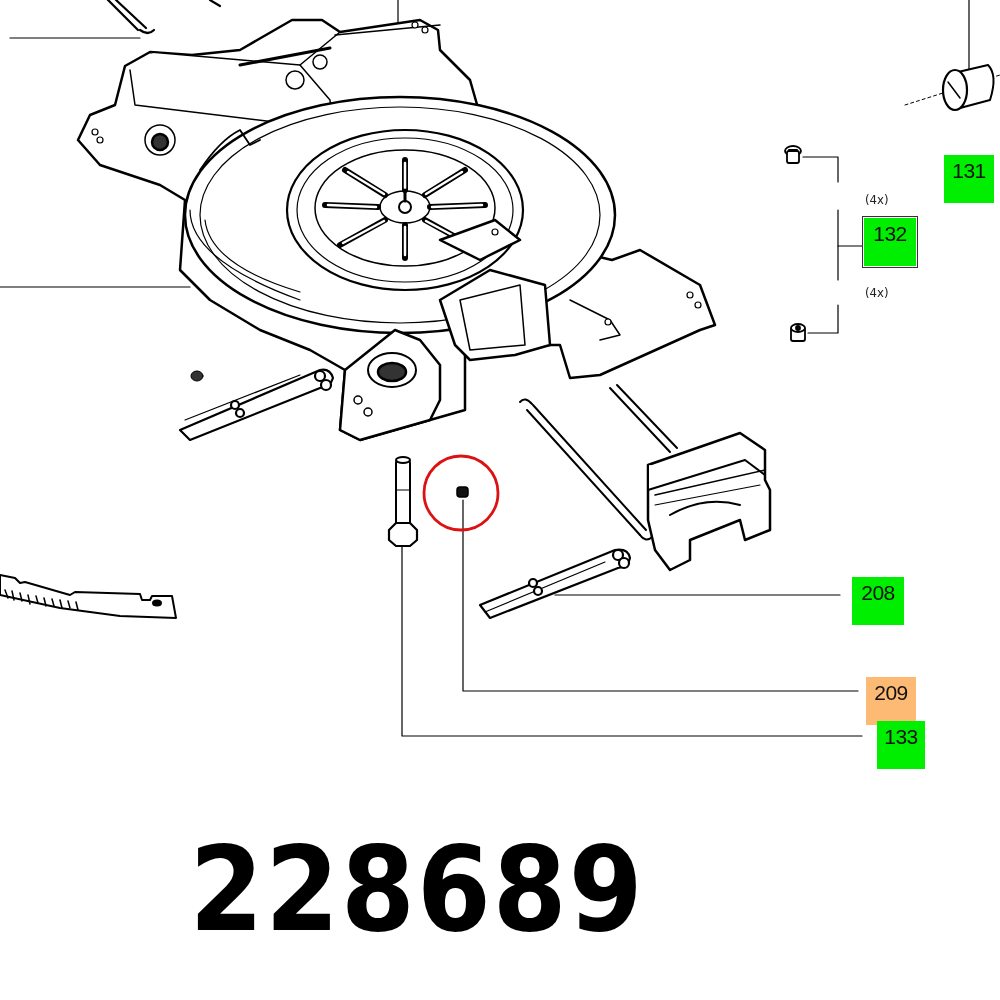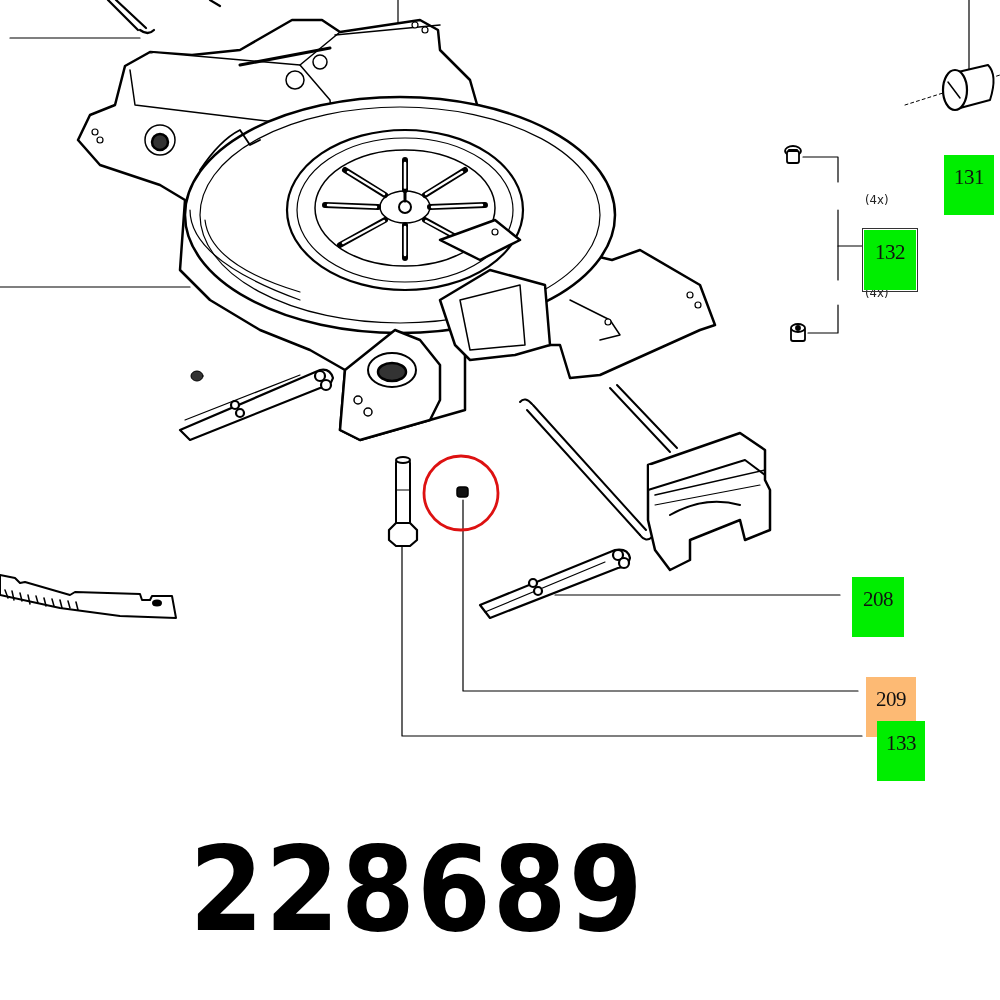--- a/index.html
+++ b/index.html
@@ -1,18 +1,18 @@
 <!DOCTYPE html>
 <html><head>
 <meta charset="utf-8">
 <style>
   html,body{margin:0;padding:0;background:#ffffff;}
   #stage{position:relative;width:1000px;height:1000px;overflow:hidden;background:#fff;font-family:"DejaVu Sans","Liberation Sans",sans-serif;}
   svg.drawing{position:absolute;left:0;top:0;width:1000px;height:1000px;}
-  .callout{position:absolute;height:44px;line-height:28px;font-family:Liberation Serif, serif;font-size:21px;color:#111;text-align:center;padding:8px 5px;letter-spacing:-0.5px;cursor:pointer;}
+  .callout{position:absolute;height:44px;line-height:28px;font-family:Liberation Sans, sans-serif;font-size:21px;color:#111;text-align:center;padding:2px 5px;letter-spacing:-0.5px;cursor:pointer;}
   .callout.green{background:#00ee00;}
   .callout.red{background:#fdba74;}
   .callout.boxed{outline:1.5px solid #333;outline-offset:1px;}
   .qty{position:absolute;font-family:"DejaVu Sans Condensed","DejaVu Sans",sans-serif;font-size:13px;color:#222;margin-left:40px;}
   .partno{position:absolute;left:0;width:834px;top:820px;text-align:center;font-family:"DejaVu Sans Condensed","DejaVu Sans",sans-serif;font-size:118px;font-weight:bold;color:#000;letter-spacing:2px;}
 </style>
 </head>
 <body>
 
 <div id="stage">
@@ -199,19 +199,19 @@
         <line x1="76" y1="602" x2="78" y2="610"></line>
       </g>
       <ellipse cx="157" cy="603" rx="4" ry="2.5" fill="#000"></ellipse>
     </g>
   </svg>
 
   <span class="qty" style="left:825px;top:192px;">(4x)</span>
   <span class="qty" style="left:825px;top:285px;">(4x)</span>
 
   <div class="callout green" style="left:944px;top:155px;width:40px;">131</div>
-  <div class="callout green boxed" style="left:864px;top:230px;width:42px;">132</div>
+  <div class="callout green boxed" style="left:864px;top:218px;width:42px;">132</div>
   <div class="callout green" style="left:852px;top:577px;width:42px;">208</div>
   <div class="callout red" style="left:866px;top:677px;width:40px;">209</div>
   <div class="callout green" style="left:877px;top:721px;width:38px;">133</div>
 
   <div class="partno">228689</div>
 </div>
 
 </body></html>

